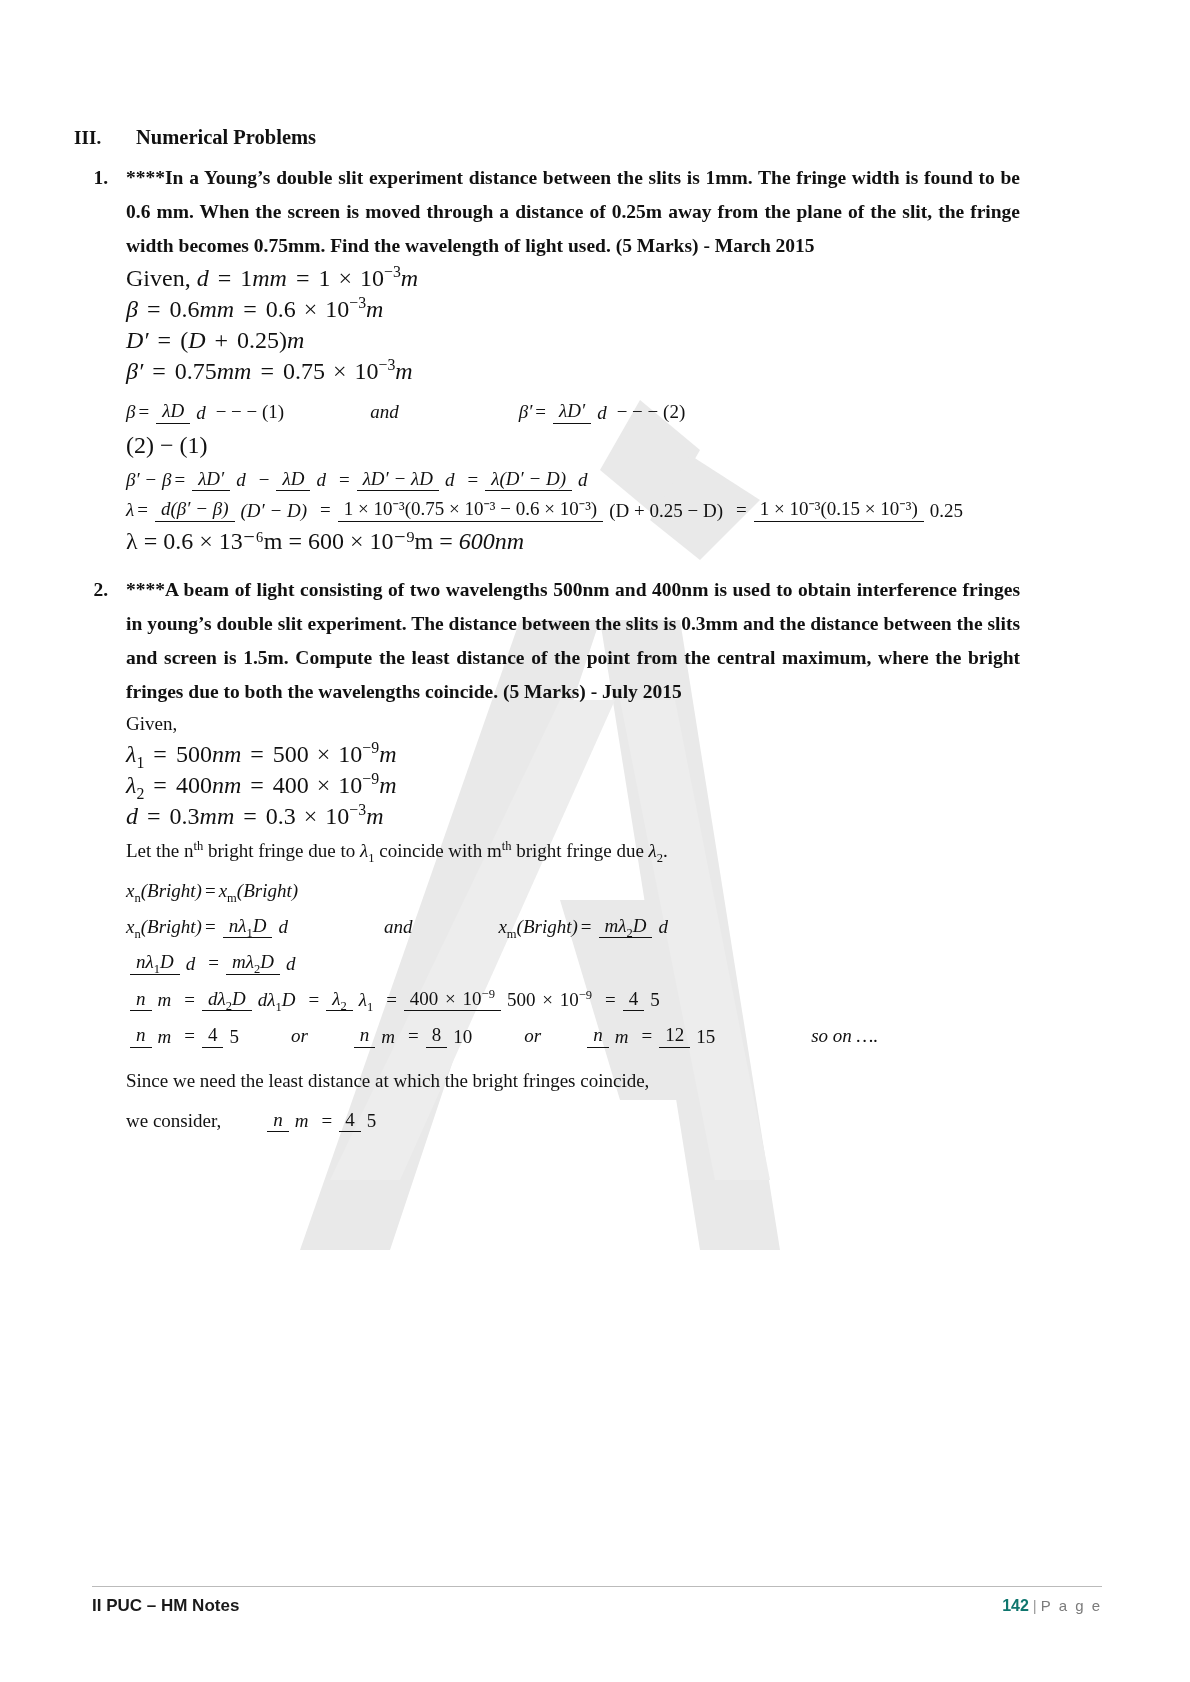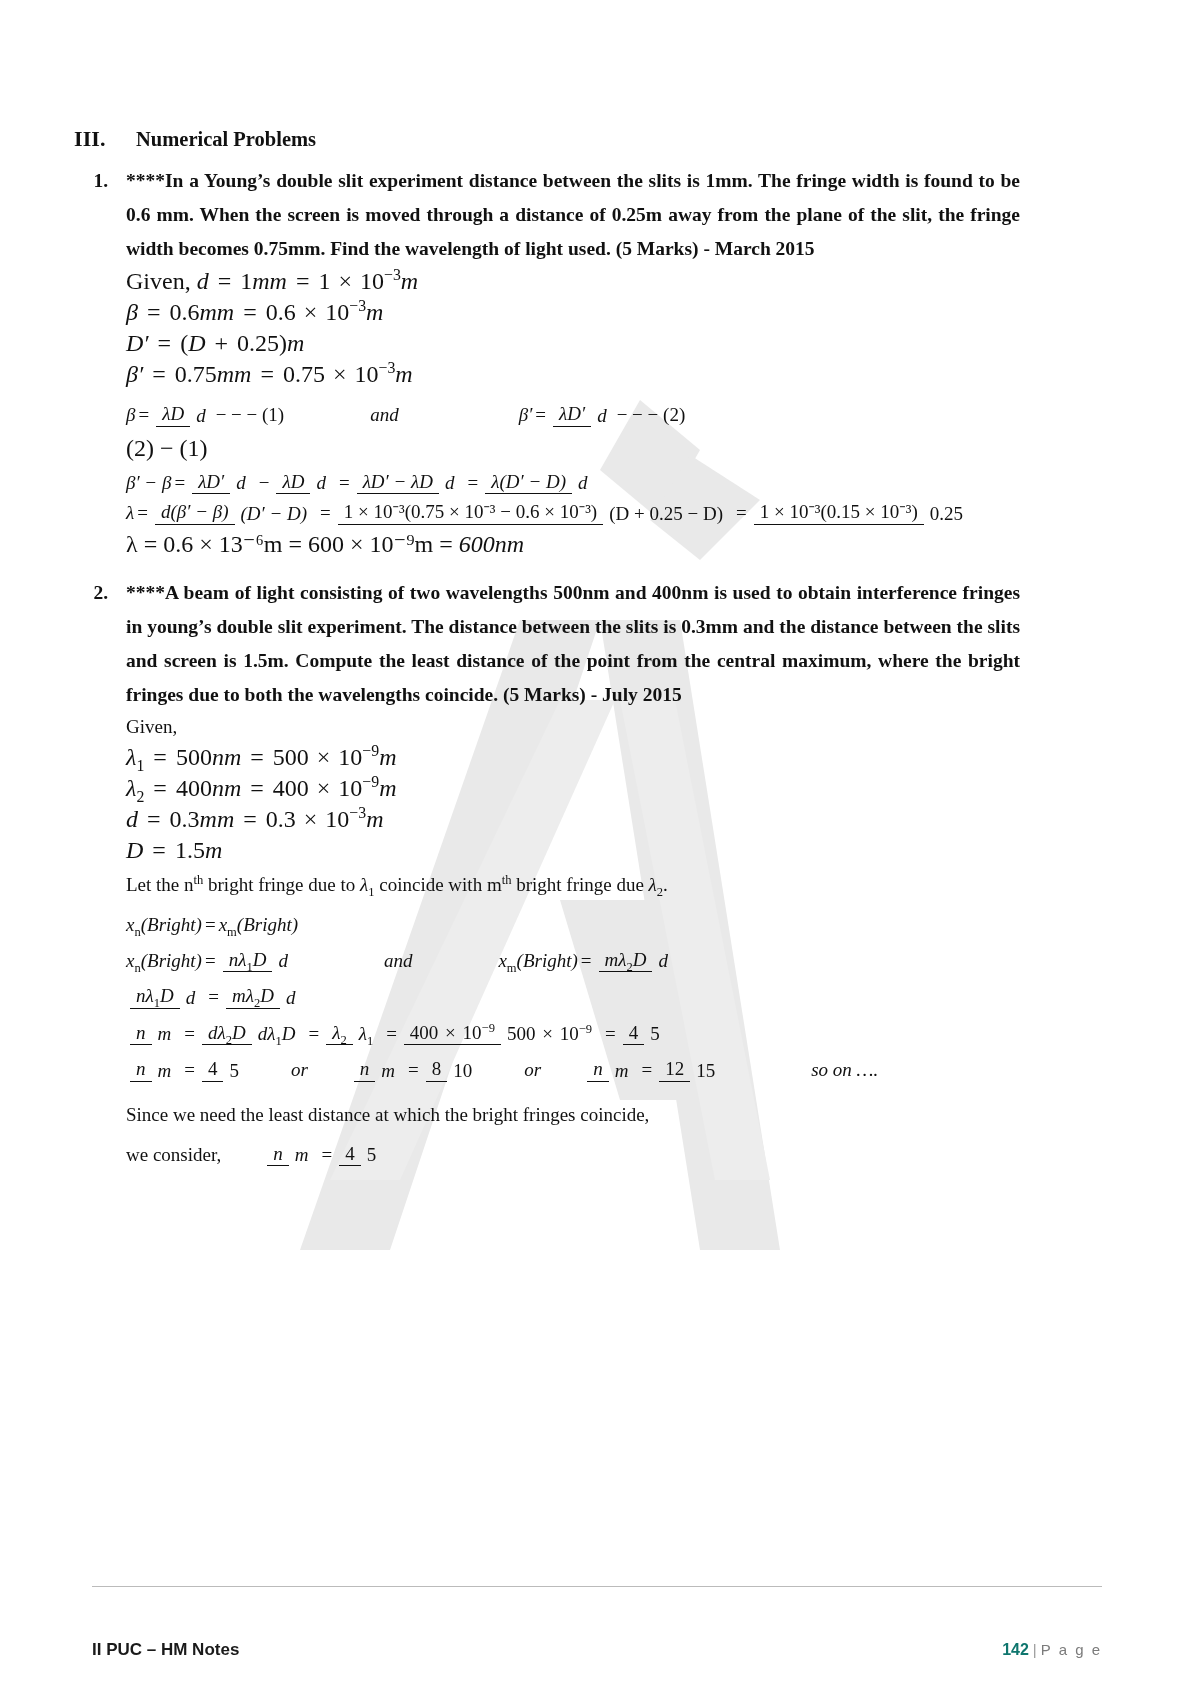--- a/index.html
+++ b/index.html
@@ -42,21 +42,21 @@
   
   .section-row {
     display: flex;
     align-items: baseline;
     margin-bottom: 12px;
   }
   .section-num {
     width: 62px;
     flex: 0 0 62px;
     font-weight: bold;
-    font-size: 22px;
+    font-size: 19px;
     letter-spacing: .1px;
   }
   .section-title {
     font-weight: bold;
     font-size: 20.5px;
   }
 
   .problem {
     display: flex;
     align-items: flex-start;
@@ -149,21 +149,20 @@
     align-items: baseline;
     justify-content: space-between;
     border-top: 1.2px solid #bbbbbb;
     padding-top: 9px;
   }
   .footer-left {
     font-family: "Liberation Sans", sans-serif;
     font-weight: bold;
     font-size: 17px;
     color: #1a1a1a;
-    margin-top: 44px;
   }
   .footer-right {
     font-family: "Liberation Sans", sans-serif;
     font-size: 15px;
     color: #7b7b7b;
   }
   .footer-right .pgnum {
     font-weight: bold;
     color: #0f766e;
     font-size: 16px;
@@ -318,26 +317,20 @@
           <span class="mn">
             <span class="op">=</span> 400<span class="mi">nm</span> <span class="op">=</span> 400 <span class="opn">×</span> 10<sup class="ex">−9</sup><span class="mi">m</span>
           </span>
         </p>
         <p class="mathline">
           <span class="mi">d</span>
           <span class="mn">
             <span class="op">=</span> 0.3<span class="mi">mm</span> <span class="op">=</span> 0.3 <span class="opn">×</span> 10<sup class="ex">−3</sup><span class="mi">m</span>
           </span>
         </p>
-        <p class="mathline">
-          <span class="mi">D</span>
-          <span class="mn">
-            <span class="op">=</span> 1.5<span class="mi">m</span>
-          </span>
-        </p>
 
         <p class="ptext" style="margin-top:4px;">
           Let the n<sup class="ex">th</sup> bright fringe due to <span class="mi">λ<sub class="ix">1</sub></span> coincide with m<sup class="ex">th</sup> bright fringe due <span class="mi">λ<sub class="ix">2</sub></span>.
         </p>
 
         <div class="eqrow">
           <span class="mi">x<sub class="ix">n</sub>(Bright)</span>
           <span class="op">=</span>
           <span class="mi">x<sub class="ix">m</sub>(Bright)</span>
         </div>

